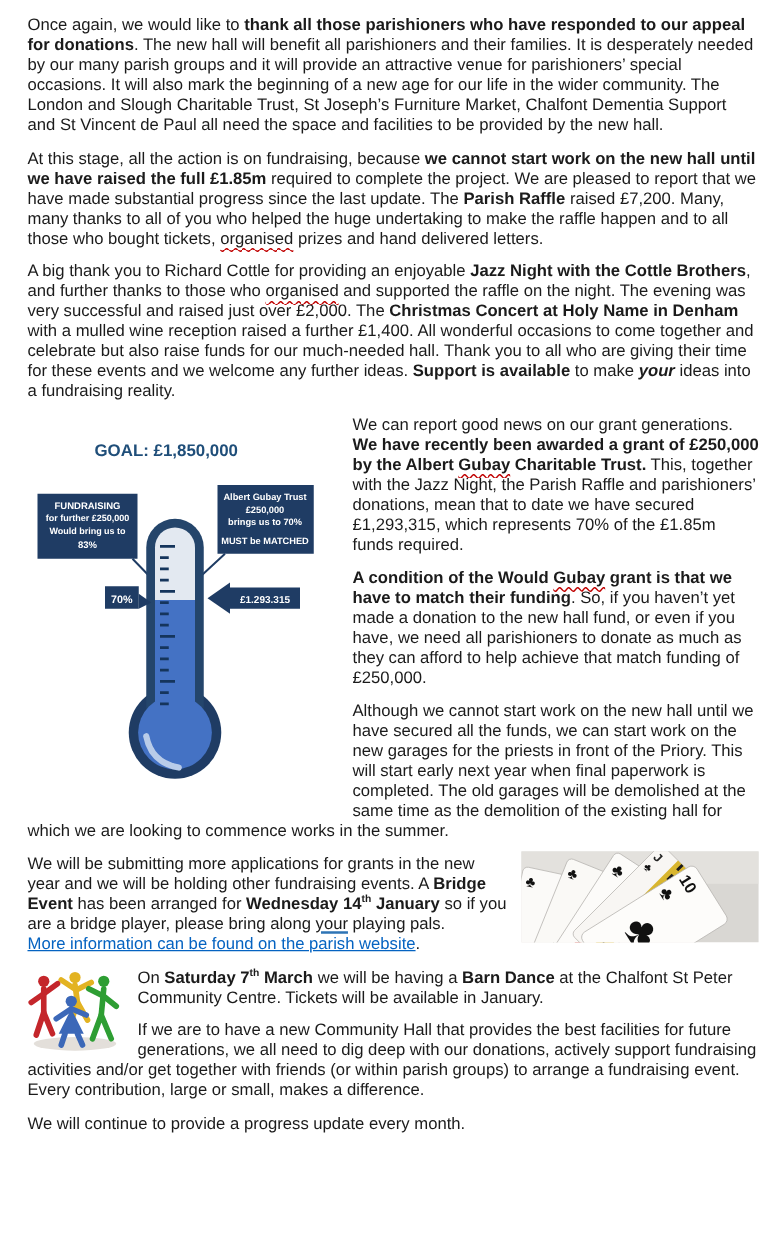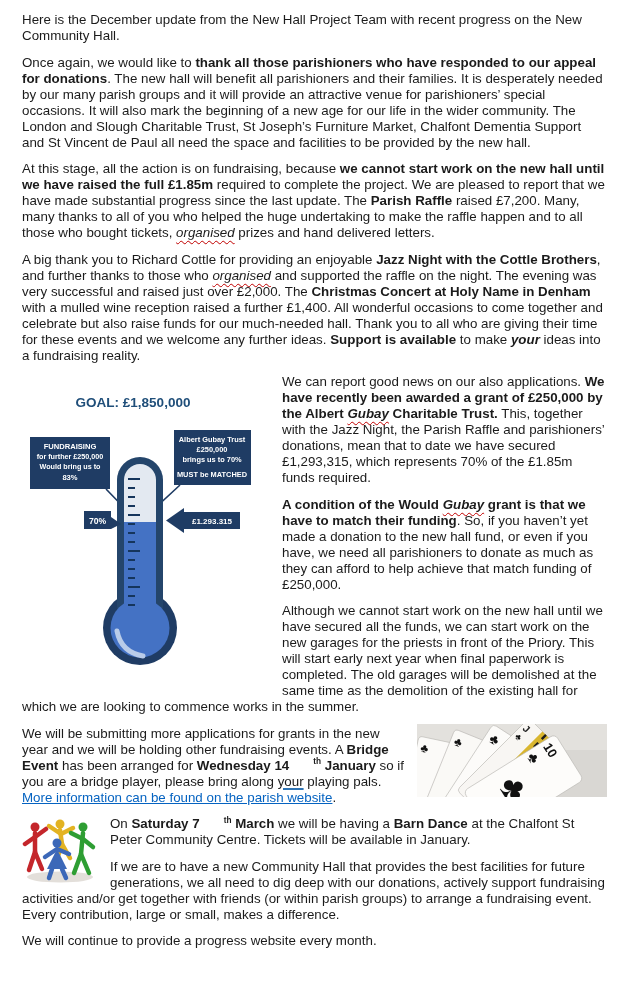--- a/index.html
+++ b/index.html
@@ -6,45 +6,44 @@
   .page{
     width:627px;min-height:997px;box-sizing:border-box;
     padding:12px 20px 16px 22px;
     font-family:"Liberation Sans","DejaVu Sans",sans-serif;
     font-size:13.33px;line-height:16px;color:#1b1b1b;
     position:relative;overflow:hidden;
   }
   p.para{margin:0 0 10.5px 0;}
   b{font-weight:bold;}
   i{font-style:italic;}
-  sup{font-size:0.62em;vertical-align:super;line-height:0;padding-left:24px;}
+  sup{font-size:0.62em;vertical-align:super;line-height:0;}
   .sp{
     text-decoration-line:underline;text-decoration-style:wavy;
     text-decoration-color:#C00000;text-decoration-thickness:1px;
-    text-underline-offset:2.5px;text-decoration-skip-ink:none;font-style:italic;
+    text-underline-offset:2.5px;text-decoration-skip-ink:none;
   }
   .bu{
     text-decoration-line:underline;text-decoration-color:#2E74B5;
     text-decoration-thickness:1.5px;text-underline-offset:2px;
   }
   a.plink{color:#0563C1;text-decoration:underline;white-space:nowrap;cursor:pointer;}
   .fig-thermo{float:left;width:260px;height:289px;margin:17px 0 4px 0;}
   .fig-cards{float:right;width:190px;height:73px;margin:-2px 0 4px 10px;}
   .fig-dancers{float:left;width:78px;height:68px;margin:0 10px 2px 0;}
   .p9{clear:left;}
   .p12{clear:both;}
   svg text{font-family:"Liberation Sans","DejaVu Sans",sans-serif;}
 </style>
 </head>
 <body>
 
 <div class="page">
 
 
-  <p class="para"><span>Here is the December update from the New Hall Project Team with recent progress on the New Community Hall.</span></p>
 
   <p class="para"><span>Once again, we would like to </span><b>thank all those parishioners who have responded to our appeal for donations</b><span>. The new hall will benefit all parishioners and their families. It is desperately needed by our many parish groups and it will provide an attractive venue for parishioners’ special occasions. It will also mark the beginning of a new age for our life in the wider community. The London and Slough Charitable Trust, St Joseph’s Furniture Market, Chalfont Dementia Support and St Vincent de Paul all need the space and facilities to be provided by the new hall.</span></p>
 
   <p class="para"><span>At this stage, all the action is on fundraising, because </span><b>we cannot start work on the new hall until we have raised the full £1.85m</b><span> required to complete the project. We are pleased to report that we have made substantial progress since the last update. The </span><b>Parish Raffle</b><span> raised £7,200. Many, many thanks to all of you who helped the huge undertaking to make the raffle happen and to all those who bought tickets, </span><span class="sp">organised</span><span> prizes and hand delivered letters.</span></p>
 
   <p class="para"><span>A big thank you to Richard Cottle for providing an enjoyable </span><b>Jazz Night with the Cottle Brothers</b><span>, and further thanks to those who </span><span class="sp">organised</span><span> and supported the raffle on the night. The evening was very successful and raised just over £2,000. The </span><b>Christmas Concert at Holy Name in Denham</b><span> with a mulled wine reception raised a further £1,400. All wonderful occasions to come together and celebrate but also raise funds for our much-needed hall. Thank you to all who are giving their time for these events and we welcome any further ideas. </span><b>Support is available</b><span> to make </span><b><i>your</i></b><span> ideas into a fundraising reality.</span></p>
 
   <div class="fig-thermo">
     <svg width="248" height="289" viewBox="0 0 248 289">
       <text x="111" y="16" text-anchor="middle" font-size="13.5" font-weight="bold" fill="#1F4E79">GOAL: £1,850,000</text>
@@ -82,21 +81,21 @@
       </g>
 
       <g>
         <polygon points="144,129.5 162,117 162,142" fill="#1F3C64"></polygon>
         <rect x="162" y="121" width="56" height="17" fill="#1F3C64"></rect>
         <text x="190" y="133" text-anchor="middle" font-size="8" font-weight="bold" fill="#ffffff">£1.293.315</text>
       </g>
     </svg>
   </div>
 
-  <p class="para"><span>We can report good news on our also applications. </span><b>We have recently been awarded a grant of £250,000 by the Albert </b><b class="sp">Gubay</b><b> Charitable Trust.</b><span> This, together with the Jazz Night, the Parish Raffle and parishioners’ donations, mean that to date we have secured £1,293,315, which represents 70% of the £1.85m funds required.</span></p>
+  <p class="para"><span>We can report good news on our grant generations. </span><b>We have recently been awarded a grant of £250,000 by the Albert </b><b class="sp">Gubay</b><b> Charitable Trust.</b><span> This, together with the Jazz Night, the Parish Raffle and parishioners’ donations, mean that to date we have secured £1,293,315, which represents 70% of the £1.85m funds required.</span></p>
 
   <p class="para"><b>A condition of the Would </b><b class="sp">Gubay</b><b> grant is that we have to match their funding</b><span>. So, if you haven’t yet made a donation to the new hall fund, or even if you have, we need all parishioners to donate as much as they can afford to help achieve that match funding of £250,000.</span></p>
 
   <p class="para"><span>Although we cannot start work on the new hall until we have secured all the funds, we can start work on the new garages for the priests in front of the Priory. This will start early next year when final paperwork is completed. The old garages will be demolished at the same time as the demolition of the existing hall for which we are looking to commence works in the summer.</span></p>
 
   <p class="para p9">
     <span class="fig-cards"><svg width="190" height="73" viewBox="0 0 190 73">
       <rect x="0" y="0" width="190" height="73" fill="#D9D7D3"></rect>
       <rect x="0" y="0" width="190" height="26" fill="#E7E5E1" opacity="0.7"></rect>
       <g transform="translate(2 12) rotate(12)">
@@ -156,15 +155,15 @@
               <polygon points="35,33 25,53 45,53" fill="#3C68B8" stroke="none"></polygon>
               <path d="M30 53 L27 62 M40 53 L44 62"></path>
               <circle cx="35" cy="27" r="4.5" fill="#3C68B8" stroke="none"></circle>
             </g>
       </g>
     </svg></span><span>On </span><b>Saturday 7</b><b><sup>th</sup></b><b> March</b><span> we will be having a </span><b>Barn Dance</b><span> at the Chalfont St Peter Community Centre. Tickets will be available in January.</span>
   </p>
 
   <p class="para"><span>If we are to have a new Community Hall that provides the best facilities for future generations, we all need to dig deep with our donations, actively support fundraising activities and/or get together with friends (or within parish groups) to arrange a fundraising event. Every contribution, large or small, makes a difference.</span></p>
 
-  <p class="para p12"><span>We will continue to provide a progress website every month.</span></p>
+  <p class="para p12"><span>We will continue to provide a progress update every month.</span></p>
 
 </div>
 
 </body></html>

